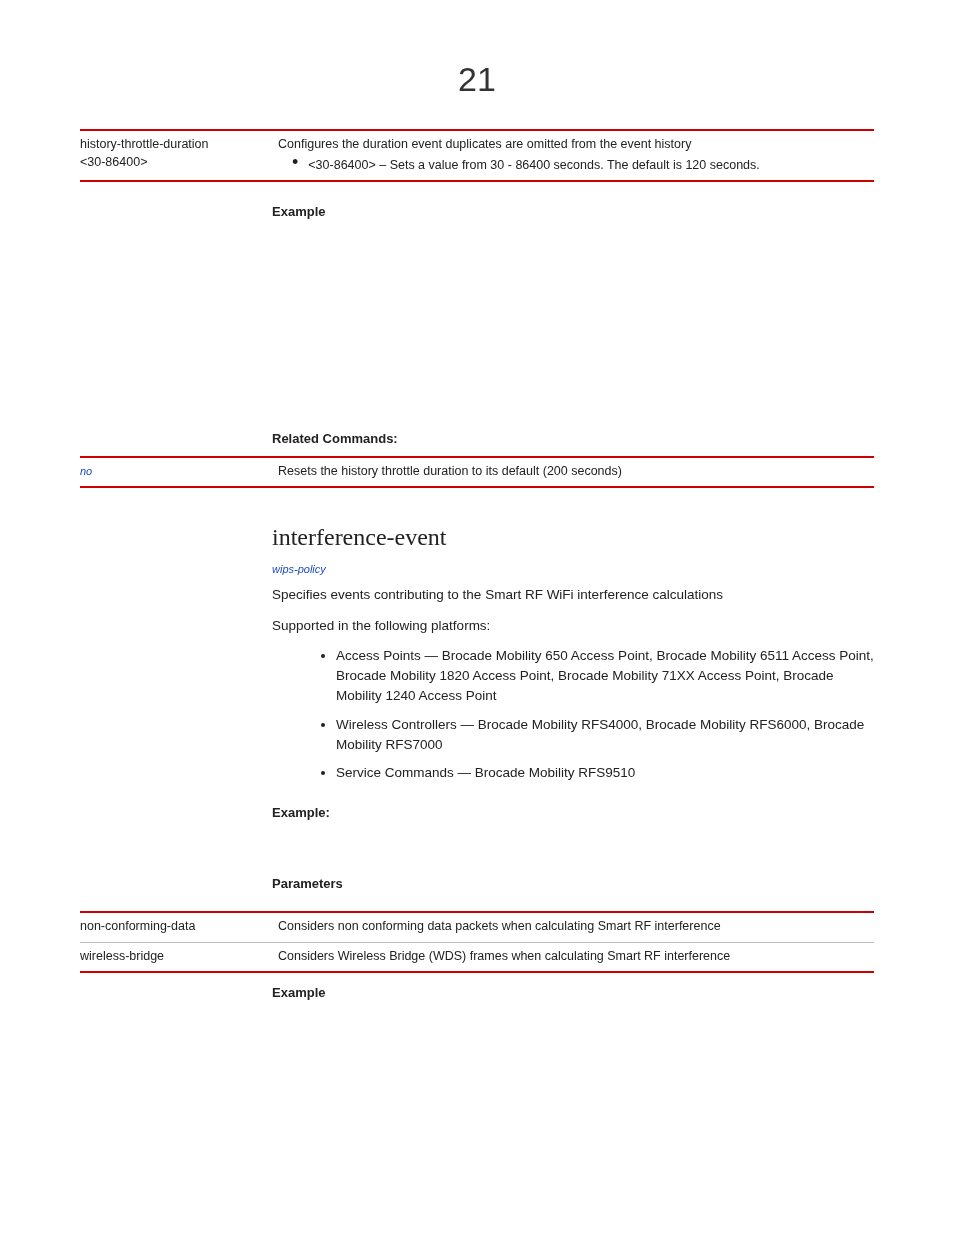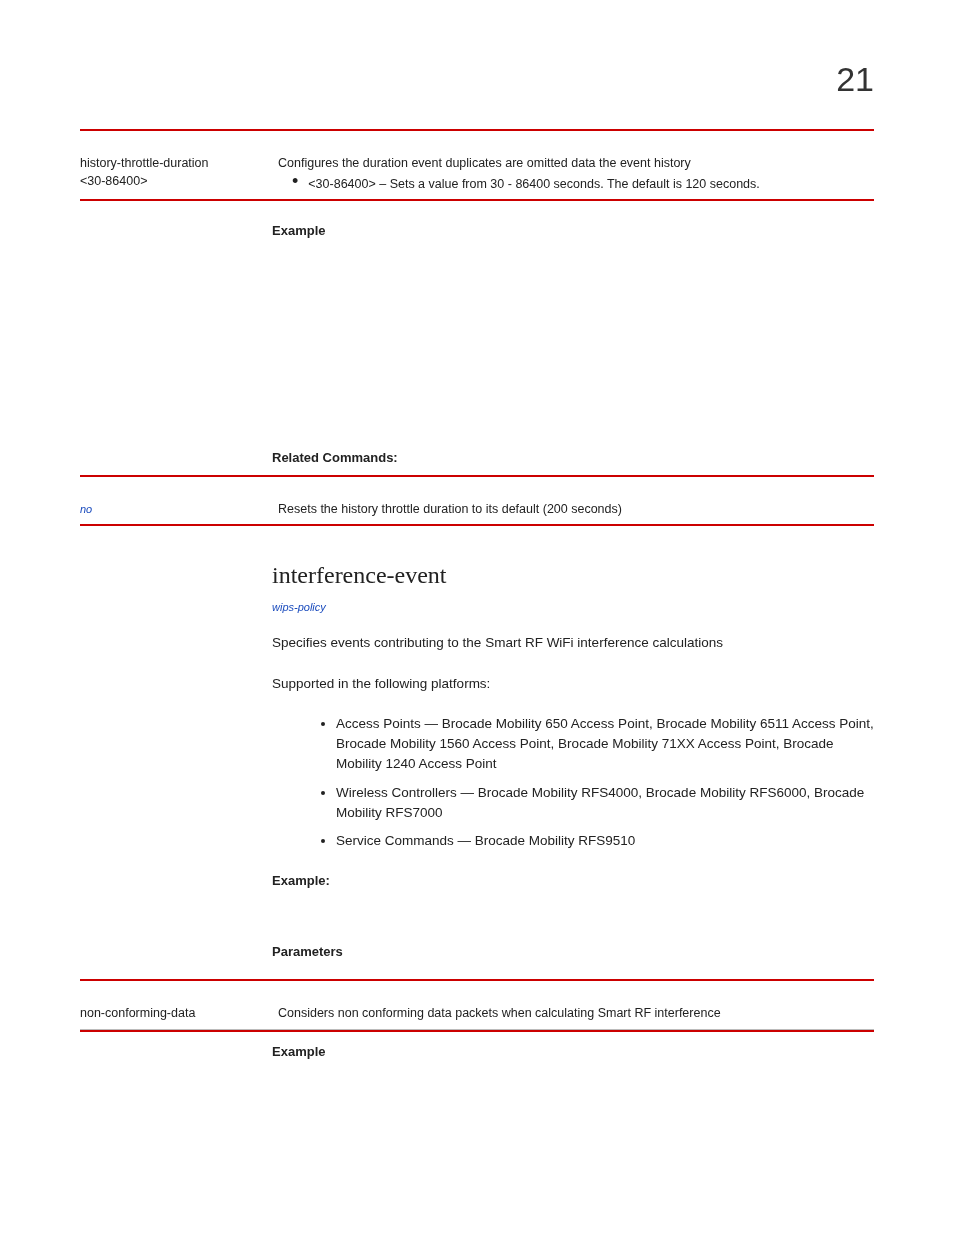--- a/index.html
+++ b/index.html
@@ -8,35 +8,35 @@
     font-family: Arial, Helvetica, sans-serif;
     font-size: 13px;
     color: #222;
     background: #fff;
     width: 954px;
   }
   .page {
     padding: 60px 80px 60px 80px;
   }
   .pagenum {
-    text-align: right;
+    text-align: center;
     font-size: 34px;
     font-weight: normal;
     font-family: Arial, sans-serif;
     margin-bottom: 30px;
     color: #333;
   }
   .rule-red-thick { border-top: 2px solid #c00; margin: 0; }
   .rule-grey      { border-top: 1px solid #bbb; margin: 0; }
   table.tbl {
     width: 100%;
     border-collapse: collapse;
   }
   table.tbl td {
-    padding: 23px 8px 6px 0;
+    padding: 4px 8px 6px 0;
     vertical-align: top;
     font-size: 12.5px;
     line-height: 1.45;
   }
   td.col-key { width: 190px; }
   .sub-bullet {
     display: flex;
     align-items: flex-start;
     margin-top: 3px;
     margin-left: 14px;
@@ -57,21 +57,21 @@
     color: #222;
   }
   .link-blue {
     color: #1a4bbd;
     font-style: italic;
     font-size: 11px;
   }
   .body-p {
     font-size: 13.5px;
     line-height: 1.5;
-    margin: 20px 0;
+    margin: 10px 0;
     color: #222;
   }
   ul.plat {
     list-style: disc;
     padding-left: 64px;
     margin: 6px 0 10px 0;
   }
   ul.plat li {
     font-size: 13.5px;
     line-height: 1.5;
@@ -88,21 +88,21 @@
 
   <div class="rule-red-thick"></div>
   <table class="tbl">
     <tbody>
         <tr>
       <td class="col-key">
         <span>history-throttle-duration</span><br>
         <span>&lt;30-86400&gt;</span>
       </td>
       <td>
-        <span>Configures the duration event duplicates are omitted data the event history</span>
+        <span>Configures the duration event duplicates are omitted from the event history</span>
         <div class="sub-bullet">
           <span class="dot">•</span>
           <span>&lt;30-86400&gt; – Sets a value from 30 - 86400 seconds. The default is 120 seconds.</span>
         </div>
       </td>
     </tr>
   </tbody>
     </table>
   <div class="rule-red-thick"></div>
 
@@ -128,21 +128,21 @@
   </tbody>
     </table>
   <div class="rule-red-thick"></div>
 
   <div class="indented">
     <div class="section-heading">interference-event</div>
     <div class="link-blue" style="">wips-policy</div>
     <div class="body-p">Specifies events contributing to the Smart RF WiFi interference calculations</div>
     <div class="body-p">Supported in the following platforms:</div>
     <ul class="plat">
-      <li>Access Points — Brocade Mobility 650 Access Point, Brocade Mobility 6511 Access Point, Brocade Mobility 1560 Access Point, Brocade Mobility 71XX Access Point, Brocade Mobility 1240 Access Point</li>
+      <li>Access Points — Brocade Mobility 650 Access Point, Brocade Mobility 6511 Access Point, Brocade Mobility 1820 Access Point, Brocade Mobility 71XX Access Point, Brocade Mobility 1240 Access Point</li>
       <li>Wireless Controllers — Brocade Mobility RFS4000, Brocade Mobility RFS6000, Brocade Mobility RFS7000</li>
       <li>Service Commands — Brocade Mobility RFS9510</li>
     </ul>
     <div class="label-bold">Example:</div>
     <div style="height:24px;"></div>
     <div class="label-bold">Parameters</div>
   </div>
 
   <div style="height:10px;"></div>
 
@@ -151,20 +151,24 @@
     <tbody>
         <tr>
       <td class="col-key">non-conforming-data</td>
       <td>Considers non conforming data packets when calculating Smart RF interference</td>
     </tr>
     <tr>
           <td colspan="2" style="padding:0;">
             <div class="rule-grey"></div>
           </td>
         </tr>
+    <tr>
+      <td class="col-key">wireless-bridge</td>
+      <td>Considers Wireless Bridge (WDS) frames when calculating Smart RF interference</td>
+    </tr>
   </tbody>
     </table>
   <div class="rule-red-thick"></div>
 
   <div class="indented">
     <div class="label-bold" style="margin-top:12px;">Example</div>
   </div>
 
 </div>
 

